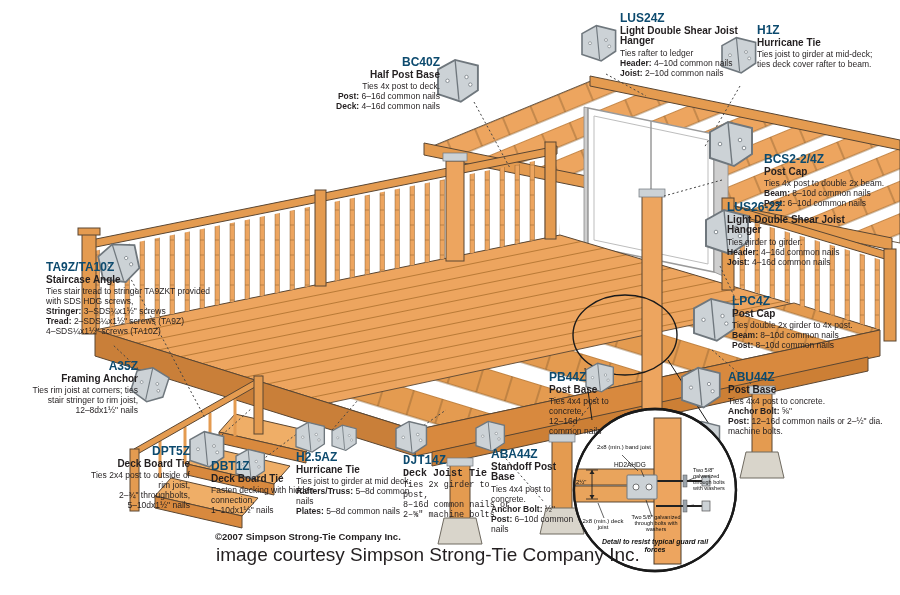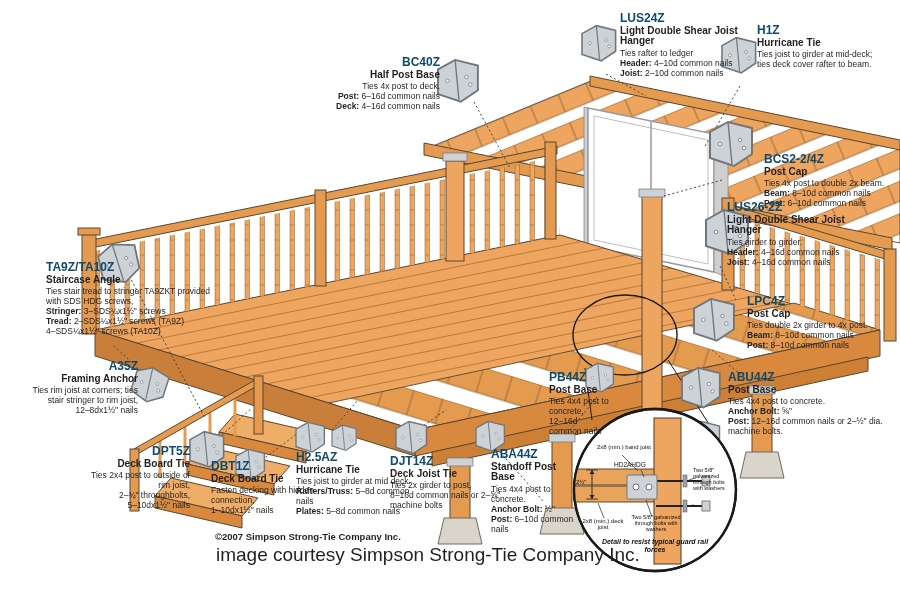--- a/index.html
+++ b/index.html
@@ -227,21 +227,21 @@
 </div>
 
 <div class="callout" style="left:727px;top:201px;width:122px;">
   <div class="code">LUS26-2Z</div>
   <div class="cname">Light Double Shear Joist Hanger</div>
   <div class="ln"><b></b><span>Ties girder to girder.</span></div>
   <div class="ln"><b>Header:</b><span> 4–16d common nails</span></div>
   <div class="ln"><b>Joist:</b><span> 4–16d common nails</span></div>
 </div>
 
-<div class="callout" style="left:747px;top:295px;width:142px;">
+<div class="callout" style="left:732px;top:295px;width:142px;">
   <div class="code">LPC4Z</div>
   <div class="cname">Post Cap</div>
   <div class="ln"><b></b><span>Ties double 2x girder to 4x post.</span></div>
   <div class="ln"><b>Beam:</b><span> 8–10d common nails</span></div>
   <div class="ln"><b>Post:</b><span> 8–10d common nails</span></div>
 </div>
 
 <div class="callout" style="left:728px;top:371px;width:164px;">
   <div class="code">ABU44Z</div>
   <div class="cname">Post Base</div>
@@ -258,21 +258,21 @@
 </div>
 
 <div class="callout" style="left:491px;top:448px;width:90px;">
   <div class="code">ABA44Z</div>
   <div class="cname">Standoff Post Base</div>
   <div class="ln"><b></b><span>Ties 4x4 post to concrete.</span></div>
   <div class="ln"><b>Anchor Bolt:</b><span> ½"</span></div>
   <div class="ln"><b>Post:</b><span> 6–10d common nails</span></div>
 </div>
 
-<div class="callout" style="left:390px;top:455px;width:112px;">
+<div class="callout" style="left:403px;top:455px;width:112px;font-family:Liberation Mono, monospace;">
   <div class="code">DJT14Z</div>
   <div class="cname">Deck Joist Tie</div>
   <div class="ln"><b></b><span>Ties 2x girder to post,</span></div>
   <div class="ln"><b></b><span>8–16d common nails or 2–⅝" machine bolts</span></div>
 </div>
 
 <div class="callout" style="left:296px;top:451px;width:118px;">
   <div class="code">H2.5AZ</div>
   <div class="cname">Hurricane Tie</div>
   <div class="ln"><b></b><span>Ties joist to girder at mid deck.</span></div>

